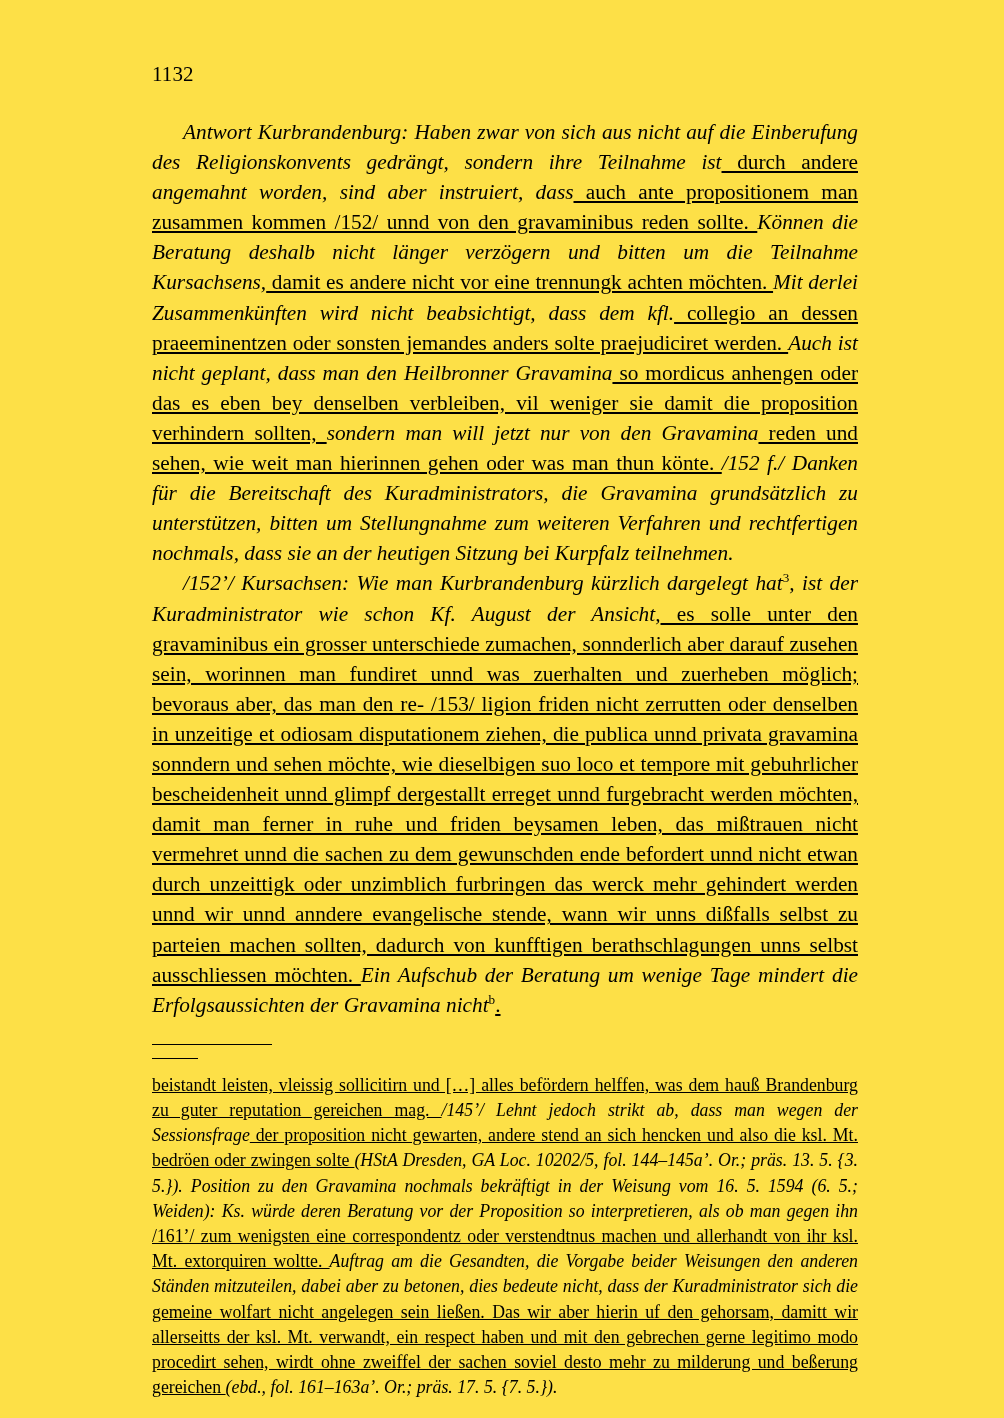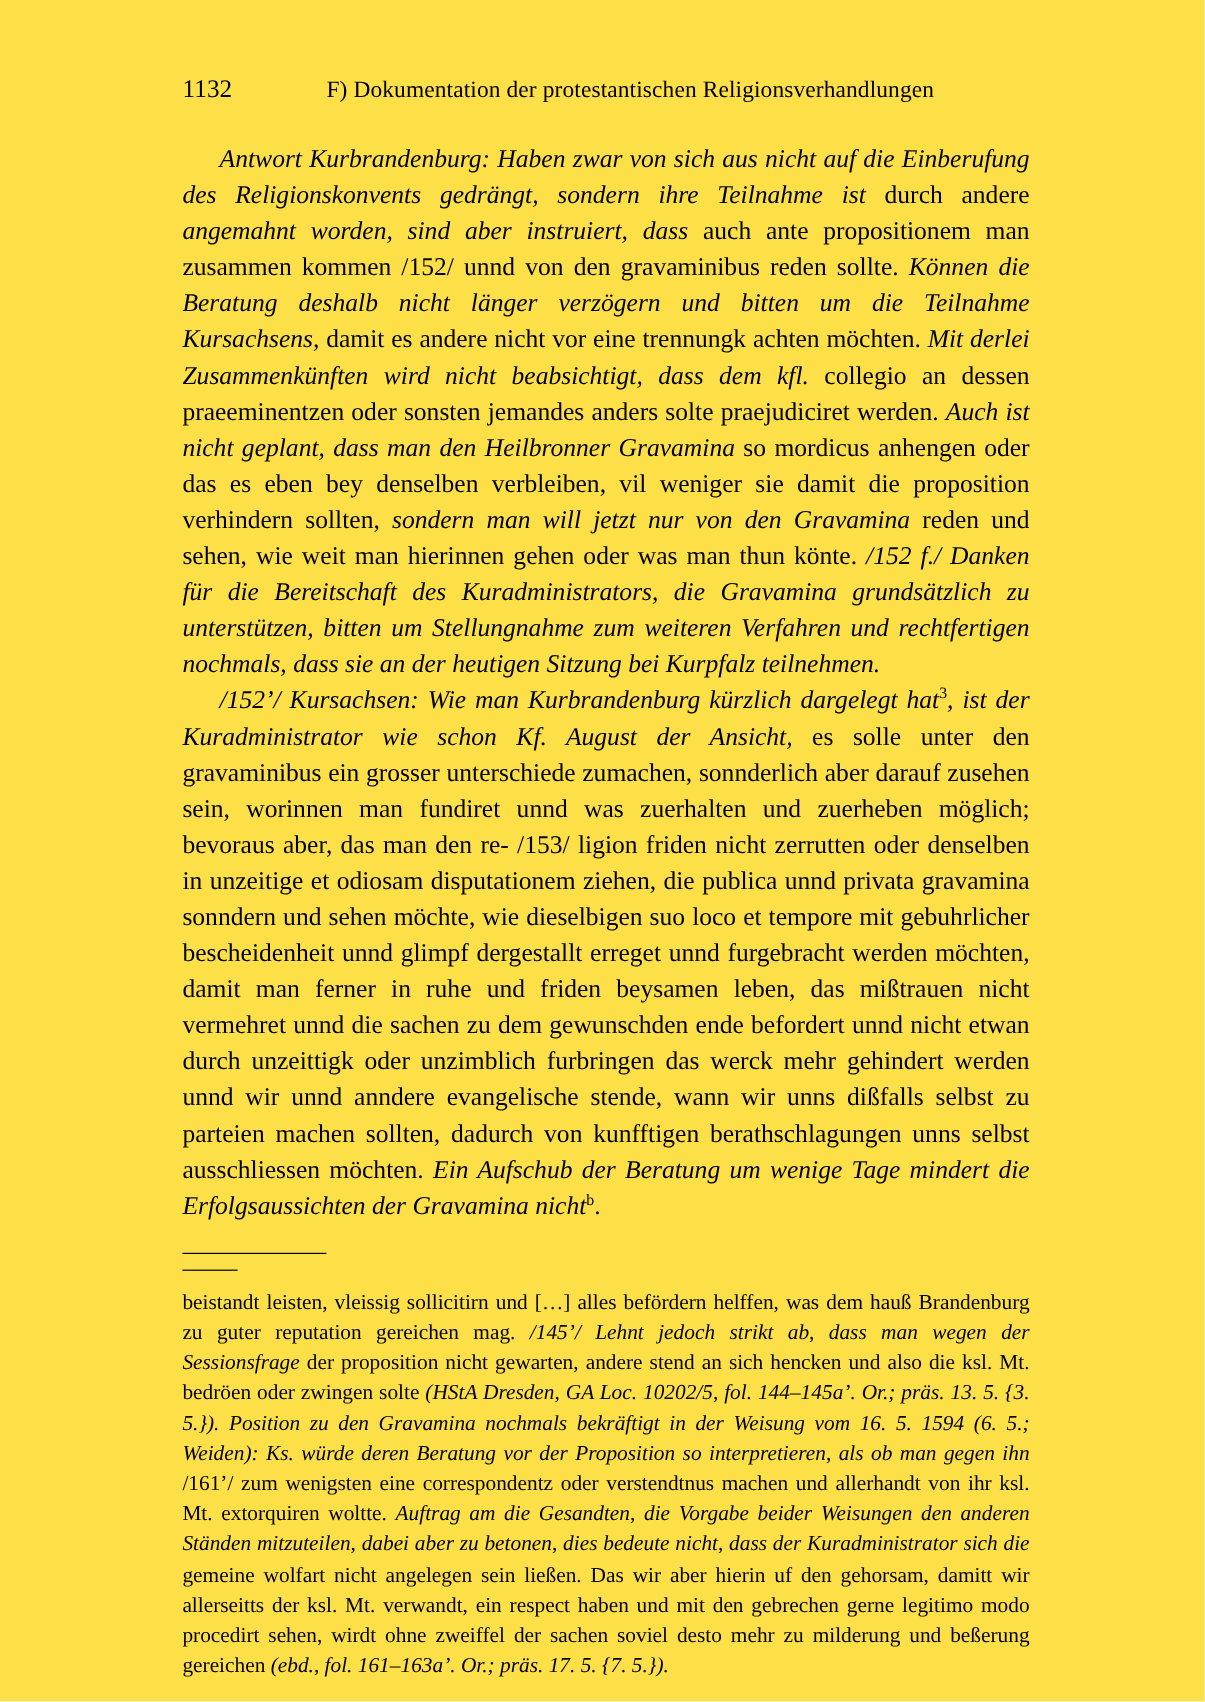--- a/index.html
+++ b/index.html
@@ -55,20 +55,21 @@
     margin: 0;
   }
   .para + .para {
     margin-top: 0;
   }
   i, .i {
     font-style: italic;
   }
   .r {
     font-style: normal;
+    text-decoration: underline;
   }
   sup {
     font-size: 0.62em;
     vertical-align: super;
     line-height: 0;
   }
 
   
   .fn-rule {
     border: 0;
@@ -119,21 +120,20 @@
   }
 </style>
 </head>
 <body>
 
 <div class="page">
   <div class="content">
 
     <div class="runhead">
       <span class="folio">1132</span>
-      <span class="title">F) Dokumentation der protestantischen Religionsverhandlungen</span>
     </div>
 
     <div class="body-block">
 
       <p class="para"><i>Antwort Kurbrandenburg: Haben zwar von sich aus nicht auf die Einberufung des Religionskonvents gedrängt, sondern ihre Teilnahme ist</i><span class="r"> durch andere </span><i>angemahnt worden, sind aber instruiert, dass</i><span class="r"> auch ante propositionem man zusammen kommen /152/ unnd von den gravaminibus reden sollte. </span><i>Können die Beratung deshalb nicht länger verzögern und bitten um die Teilnahme Kursachsens,</i><span class="r"> damit es andere nicht vor eine trennungk achten möchten. </span><i>Mit derlei Zusammenkünften wird nicht beabsichtigt, dass dem kfl.</i><span class="r"> collegio an dessen praeeminentzen oder sonsten jemandes anders solte praejudiciret werden. </span><i>Auch ist nicht geplant, dass man den Heilbronner Gravamina</i><span class="r"> so mordicus anhengen oder das es eben bey denselben verbleiben, vil weniger sie damit die proposition verhindern sollten, </span><i>sondern man will jetzt nur von den Gravamina</i><span class="r"> reden und sehen, wie weit man hierinnen gehen oder was man thun könte. </span><i>/152 f./ Danken für die Bereitschaft des Kuradministrators, die Gravamina grundsätzlich zu unterstützen, bitten um Stellungnahme zum weiteren Verfahren und rechtfertigen nochmals, dass sie an der heutigen Sitzung bei Kurpfalz teilnehmen.</i></p>
 
       <p class="para"><i>/152’/ Kursachsen: Wie man Kurbrandenburg kürzlich dargelegt hat</i><sup>3</sup><i>, ist der Kuradministrator wie schon Kf. August der Ansicht,</i><span class="r"> es solle unter den gravaminibus ein grosser unterschiede zumachen, sonnderlich aber darauf zusehen sein, worinnen man fundiret unnd was zuerhalten und zuerheben möglich; bevoraus aber, das man den re- /153/ ligion friden nicht zerrutten oder denselben in unzeitige et odiosam disputationem ziehen, die publica unnd privata gravamina sonndern und sehen möchte, wie dieselbigen suo loco et tempore mit gebuhrlicher bescheidenheit unnd glimpf dergestallt erreget unnd furgebracht werden möchten, damit man ferner in ruhe und friden beysamen leben, das mißtrauen nicht vermehret unnd die sachen zu dem gewunschden ende befordert unnd nicht etwan durch unzeittigk oder unzimblich furbringen das werck mehr gehindert werden unnd wir unnd anndere evangelische stende, wann wir unns dißfalls selbst zu parteien machen sollten, dadurch von kunfftigen berathschlagungen unns selbst ausschliessen möchten. </span><i>Ein Aufschub der Beratung um wenige Tage mindert die Erfolgsaussichten der Gravamina nicht</i><sup>b</sup><span class="r">.</span></p>
 
     </div>
 

